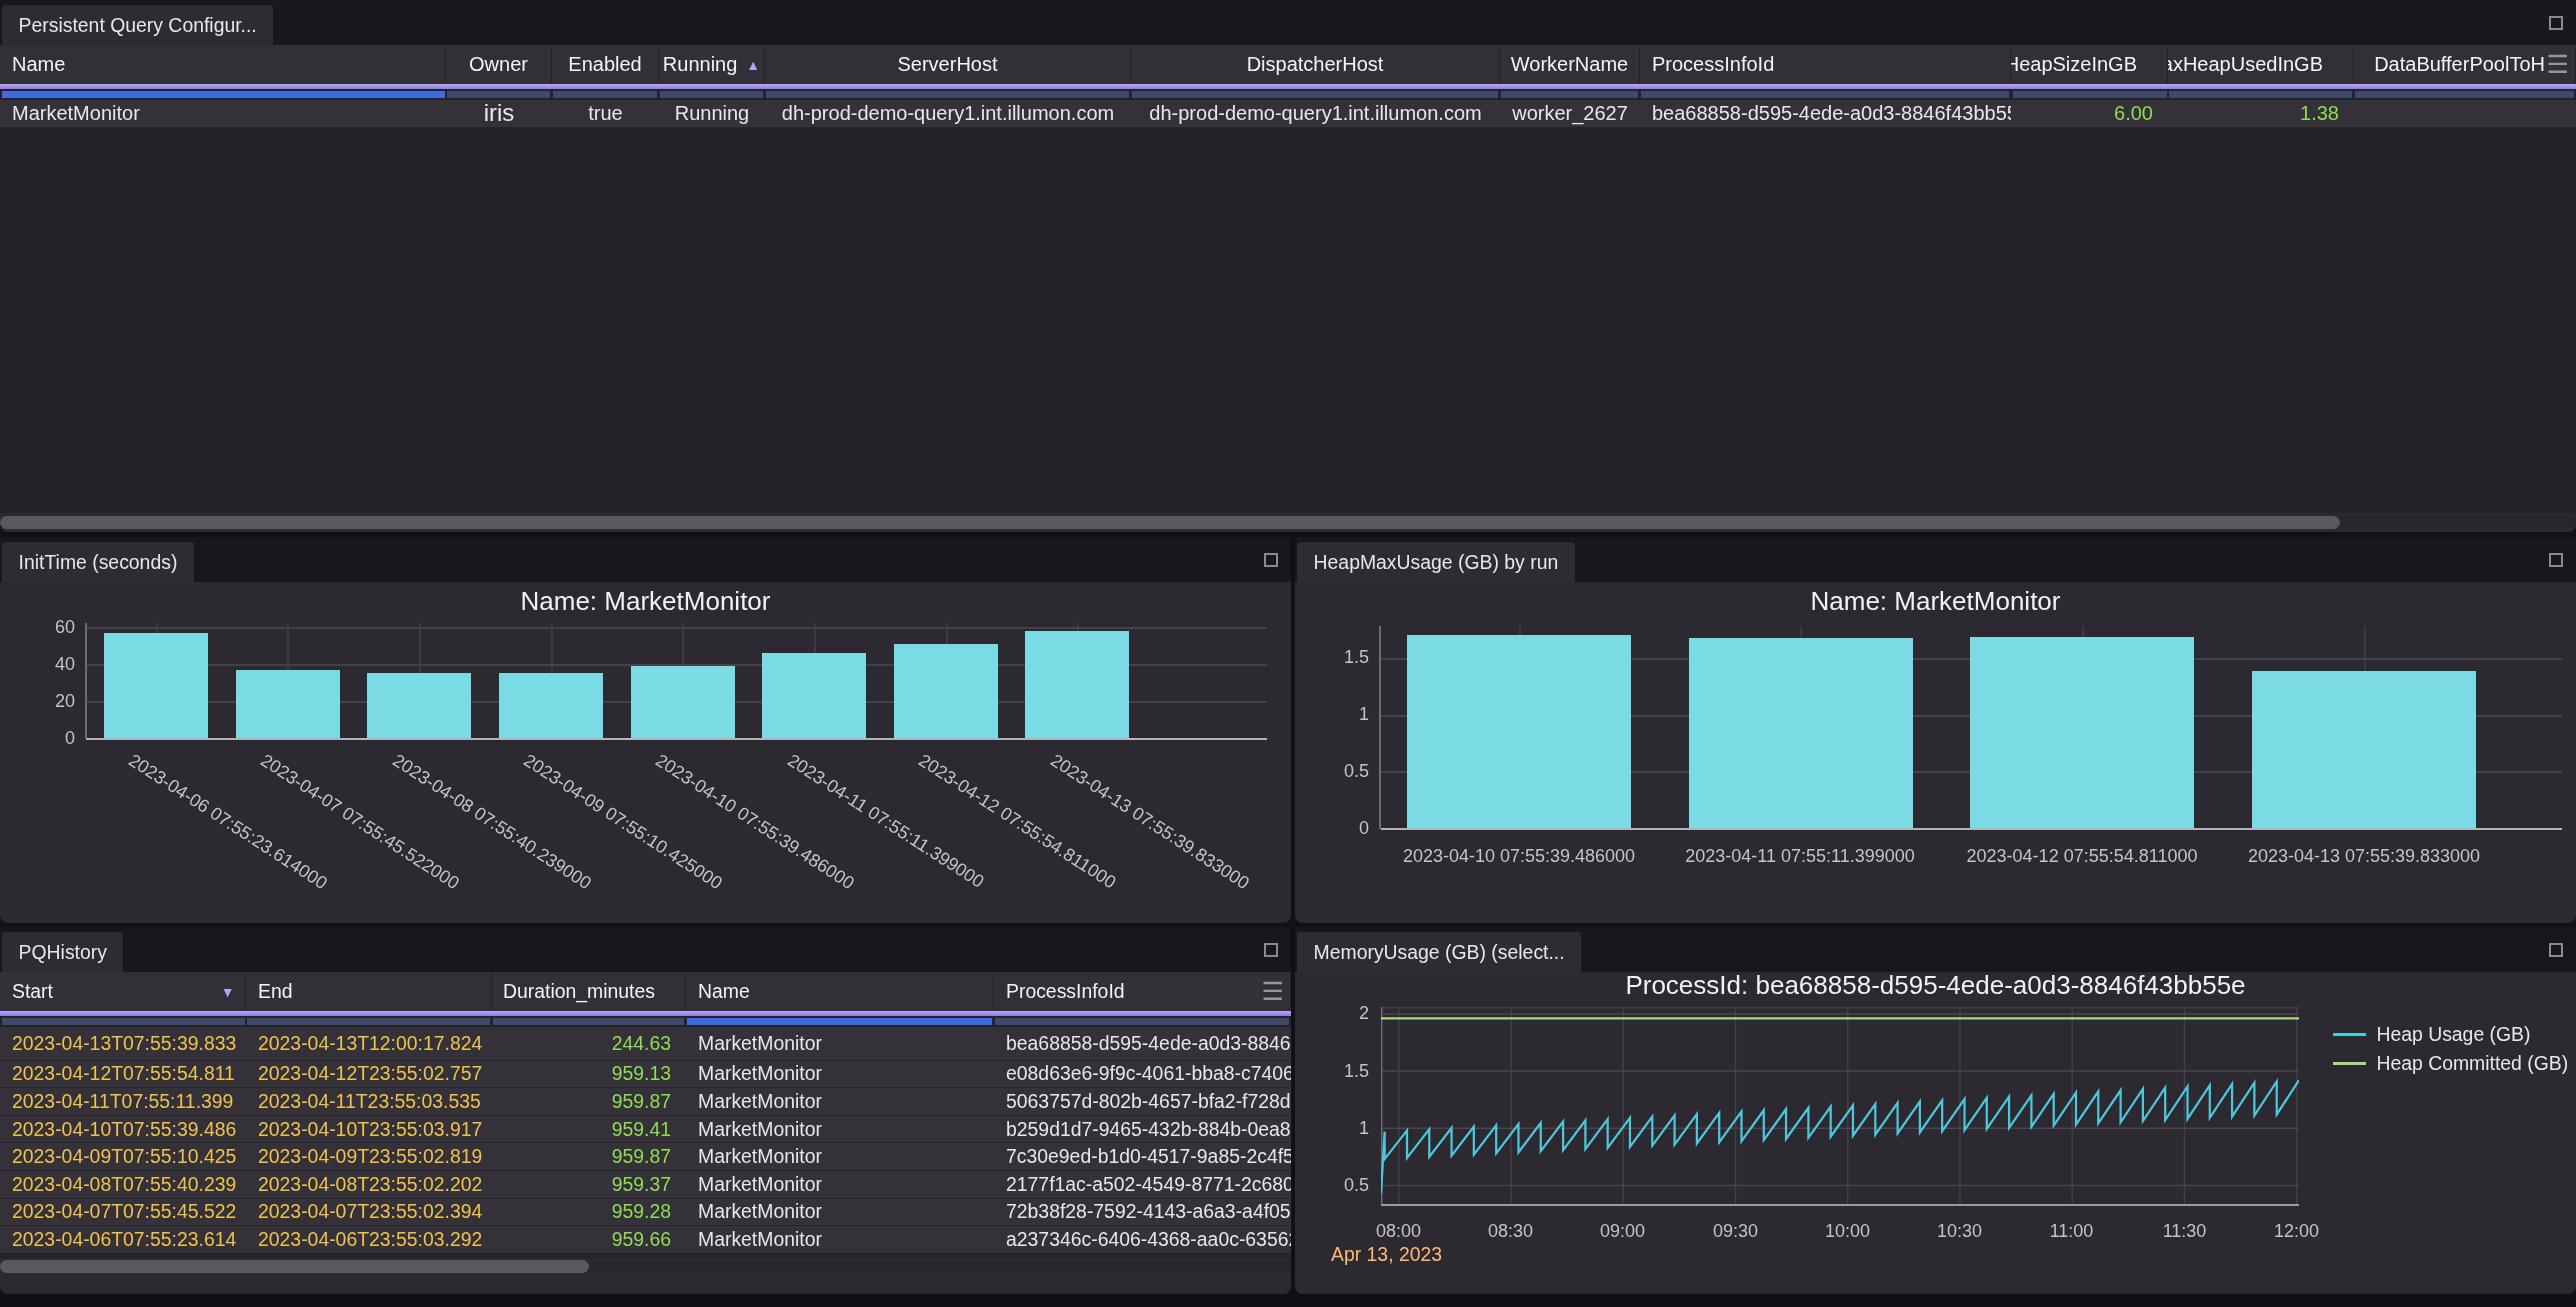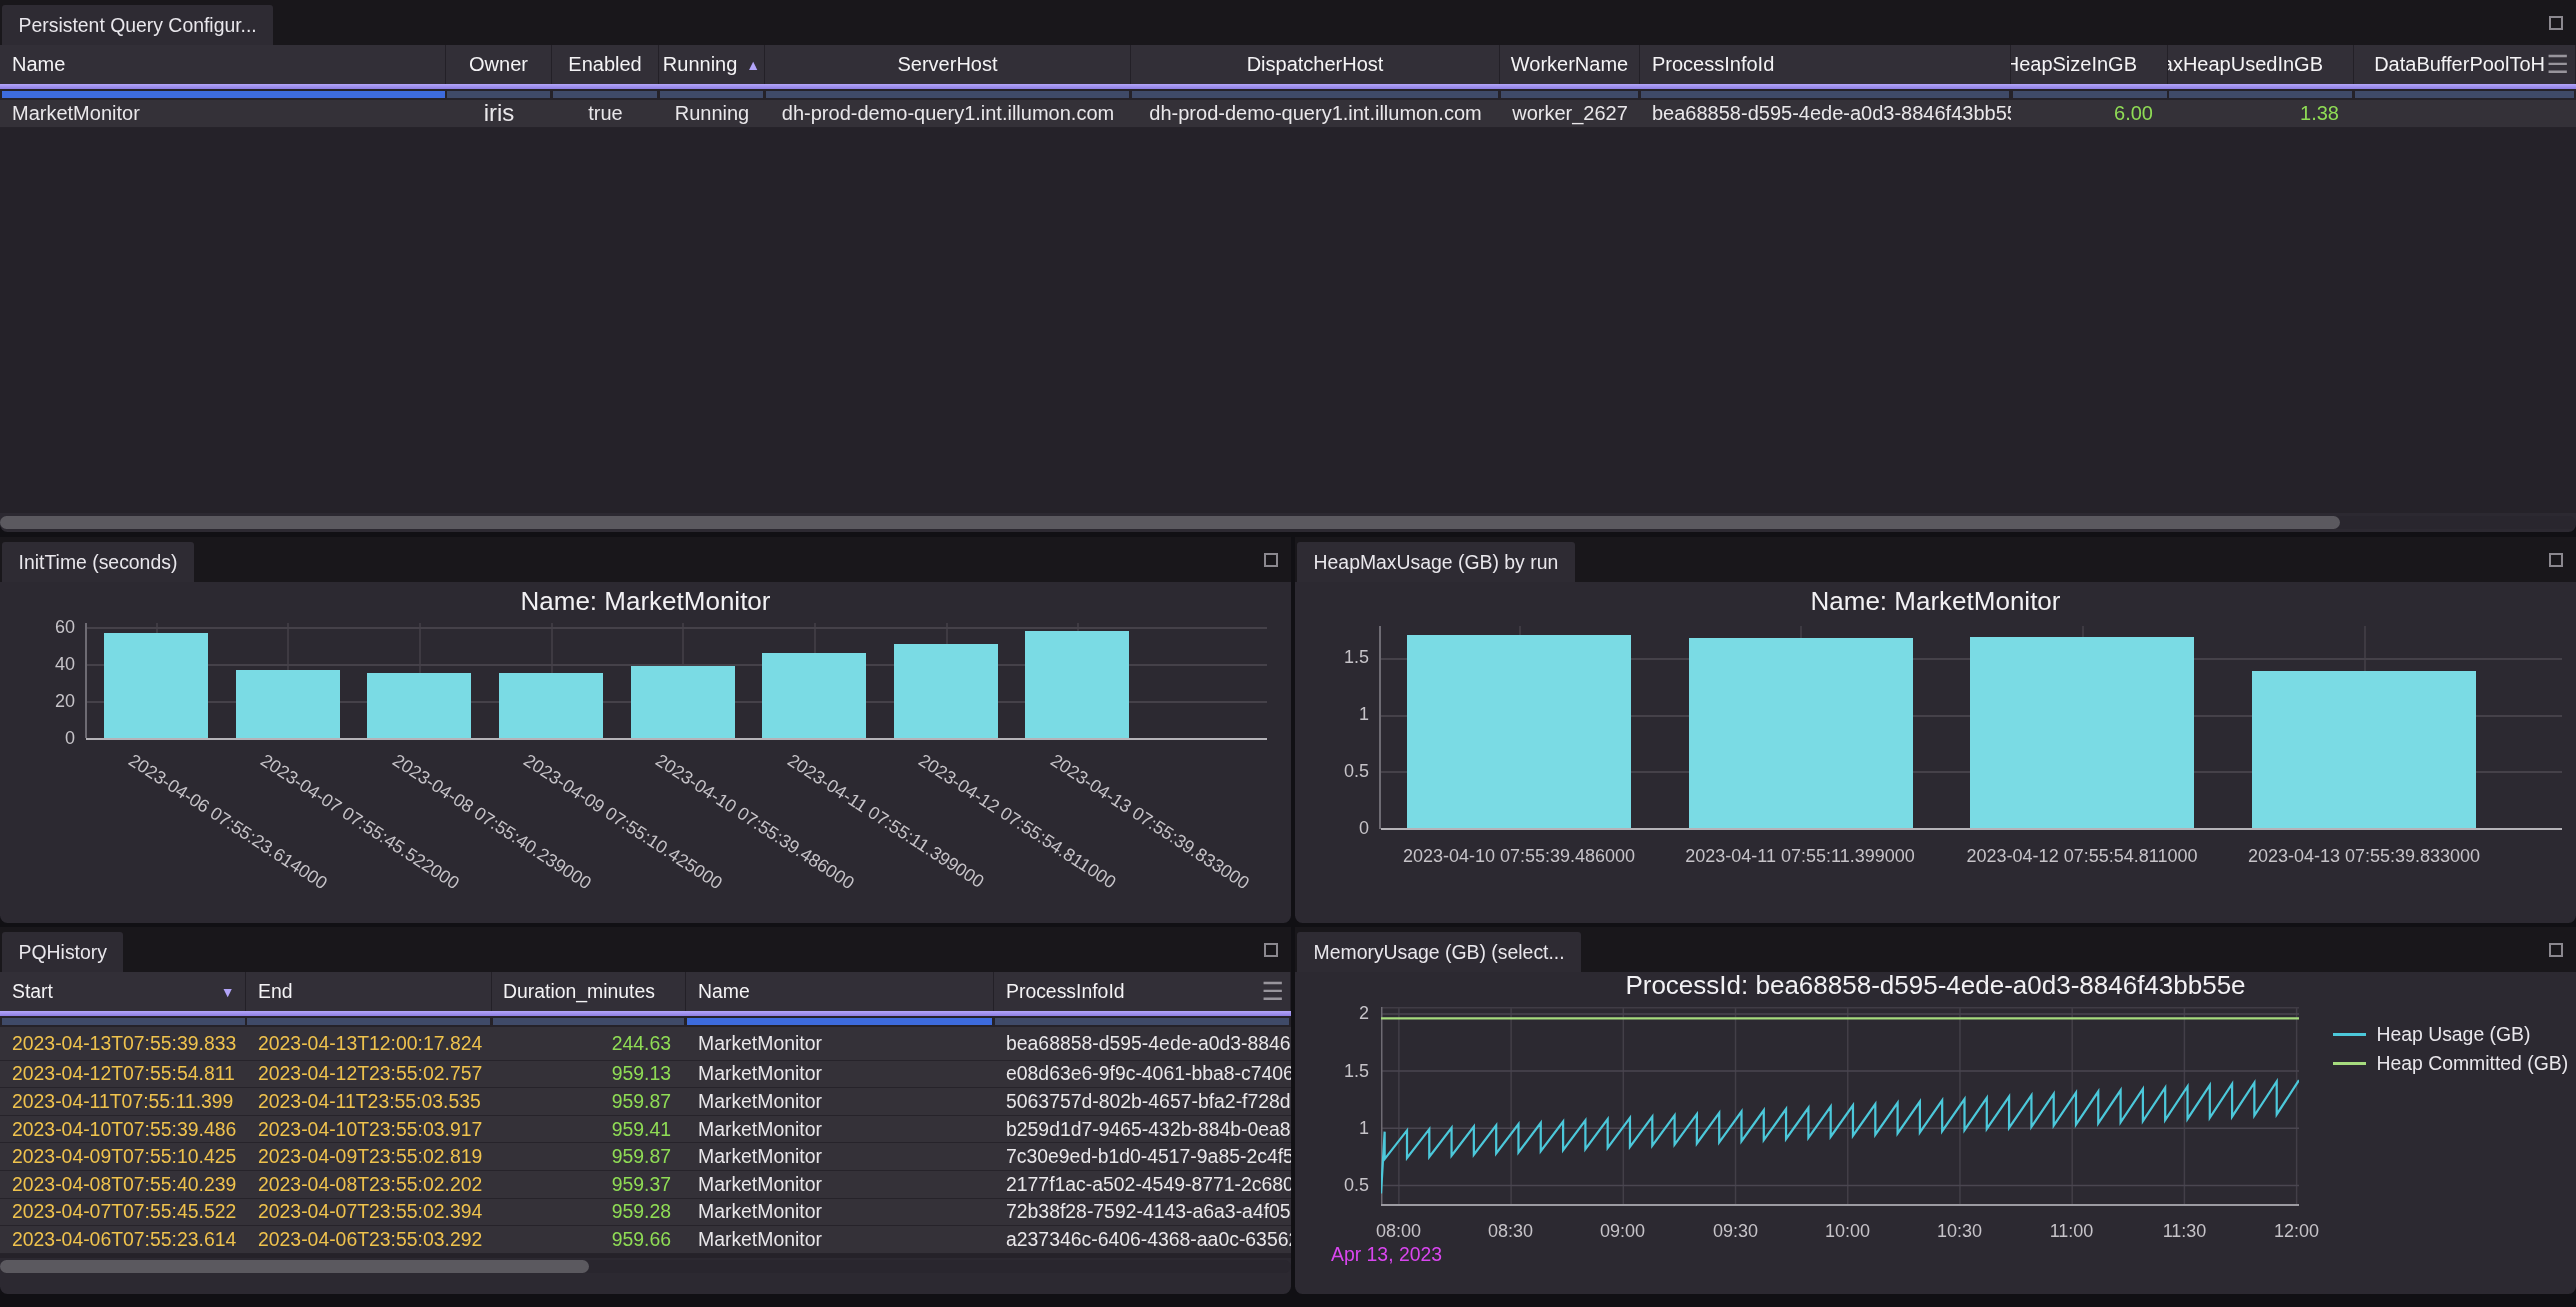--- a/index.html
+++ b/index.html
@@ -43,21 +43,21 @@
   .xaxis{position:absolute;height:2.2px;background:#b5b3b8;}
   .yaxisln{position:absolute;width:1.5px;background:#6e6b73;}
   .bar{position:absolute;}
   .ytick{position:absolute;width:60px;text-align:right;font-size:18px;color:#c6c3c8;height:22.4px;line-height:22.4px;}
   .xlab{position:absolute;font-size:18px;color:#c6c3c8;white-space:nowrap;}
   .xlab.rot{transform:rotate(33deg);transform-origin:left top;}
   .xlab.ctr{text-align:center;}
   .lgd{position:absolute;display:flex;align-items:center;height:24px;}
   .sw{display:inline-block;width:33px;height:3px;margin-right:10.4px;}
   .lgl{font-size:19.4px;color:#e9e7ec;white-space:nowrap;}
-  .xdate{position:absolute;font-size:19.4px;color:#d946ef;}
+  .xdate{position:absolute;font-size:19.4px;color:#fdba74;}
   svg{display:block;}
 </style>
 </head>
 <body>
 
 <div class="app">
 
   <div class="panel" id="p-pqc" style="left:0;top:0;width:2576px;height:532px;">
     <div class="tabstrip">
       <div class="tab">

